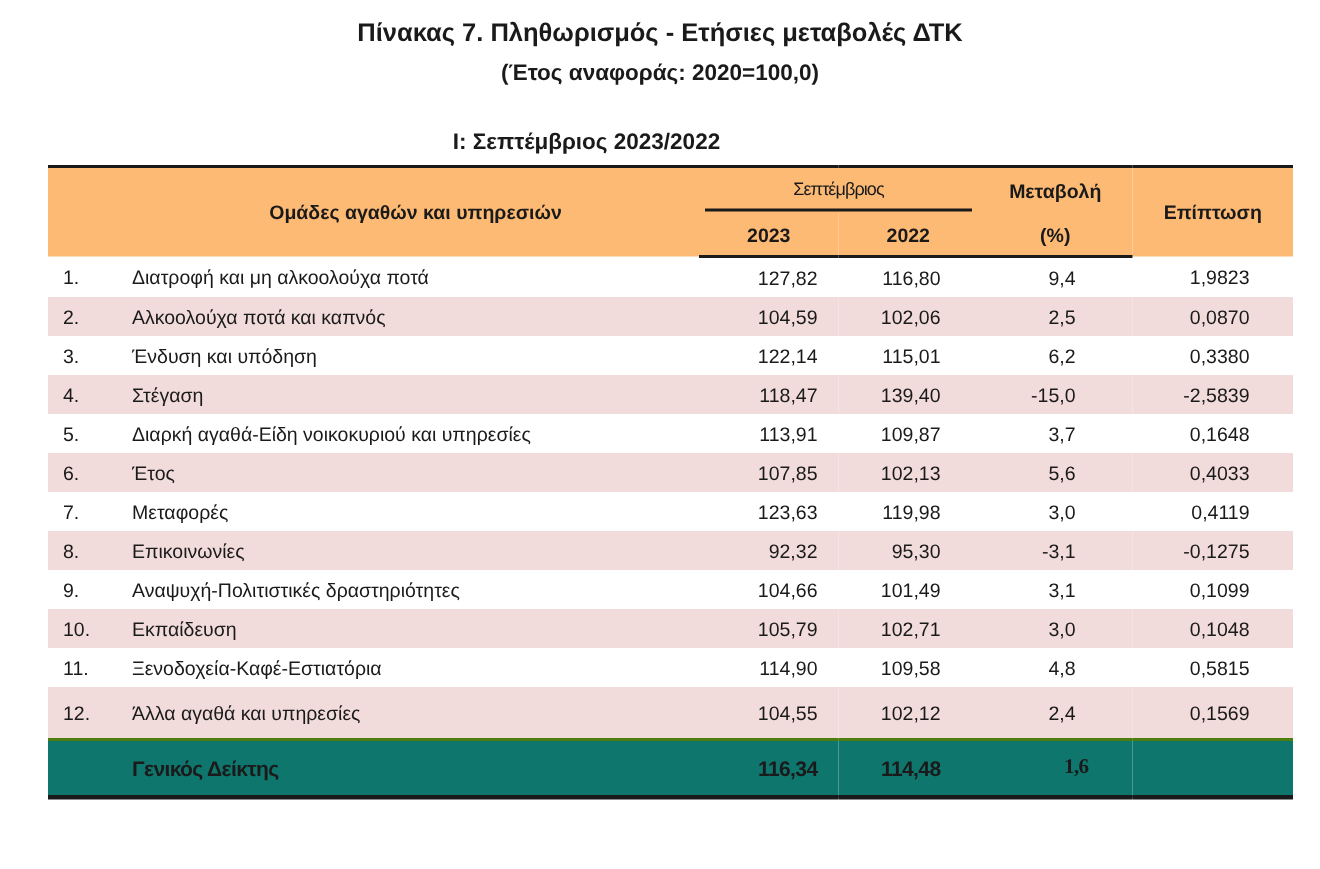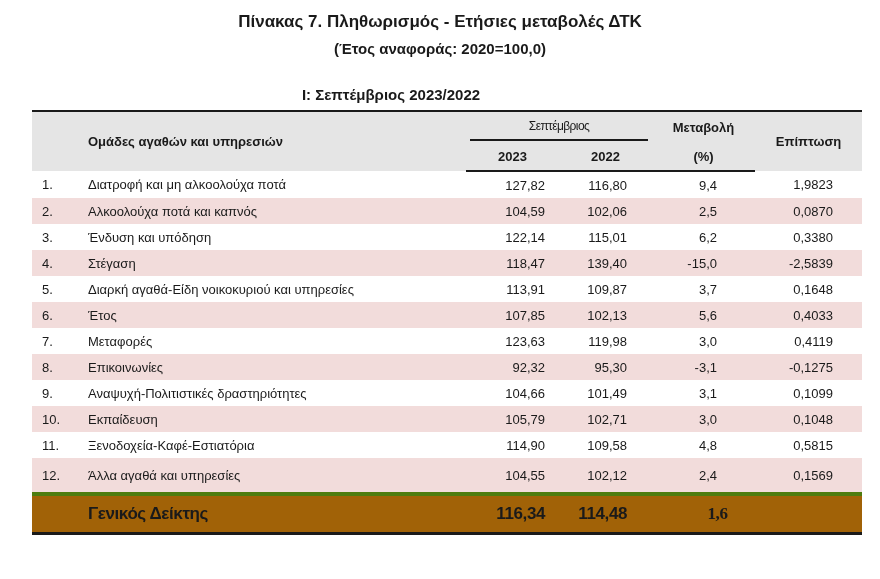--- a/index.html
+++ b/index.html
@@ -25,45 +25,45 @@
       border-collapse: collapse; table-layout: fixed; font-size: 13px;
     }
     col.c-num { width: 44px; }
     col.c-name { width: 390px; }
     col.c-v23 { width: 93px; }
     col.c-v22 { width: 93px; }
     col.c-chg { width: 103px; }
     col.c-imp { width: 107px; }
 
     thead tr th {
-      background: #e5e5e5; font-weight: bold; font-size: 13px;
+      background: #fdba74; font-weight: bold; font-size: 13px;
       padding: 0; vertical-align: middle;
     }
     thead tr.h1 th { height: 30px; border-top: 2px solid #1a1a1a; }
     thead tr.h2 th { height: 28px; border-bottom: 2px solid #1a1a1a; }
     th.group-label { font-weight: normal; font-size: 12px; letter-spacing: -0.6px; }
     th.group-label span { display: block; border-bottom: 2px solid #1a1a1a; margin: 0 4px; padding-bottom: 6px; padding-top: 6px; }
-    th.name-head { text-align: left; padding-left: 56px !important; }
+    th.name-head { text-align: center; padding-left: 56px !important; }
     th.year { text-align: center; }
 
     tbody td { height: 26px; padding: 0; vertical-align: middle; font-size: 13px; }
     tbody tr.alt td { background: #f2dcdb; }
     tbody tr.last td { height: 34px; }
     td.num { padding-left: 10px; }
     td.name { padding-left: 12px; }
     td.r { text-align: right; }
     td.v23 { padding-right: 14px; }
     td.v22 { padding-right: 25px; }
     td.chg { padding-right: 38px; }
     td.imp { padding-right: 29px; }
 
     tfoot td {
-      background: #a16207; font-weight: bold; height: 36px; padding: 0;
-      border-top: 4px solid #4d7c0f; border-bottom: 3px solid #1a1a1a;
-      font-size: 17px; letter-spacing: -0.4px;
+      background: #0f766e; font-weight: bold; height: 36px; padding: 0;
+      border-top: 2px solid #4d7c0f; border-bottom: 3px solid #1a1a1a;
+      font-size: 14px; letter-spacing: -0.4px;
     }
     tfoot td.chg { text-align: center; padding-left: 28px; padding-right: 0; font-family: Liberation Serif, serif; }
   </style>
 </head>
 <body>
 
 <div class="title">Πίνακας 7. Πληθωρισμός - Ετήσιες μεταβολές ΔΤΚ</div>
 <div class="subtitle">(Έτος αναφοράς: 2020=100,0)</div>
 <div class="section">I: Σεπτέμβριος 2023/2022</div>
 

